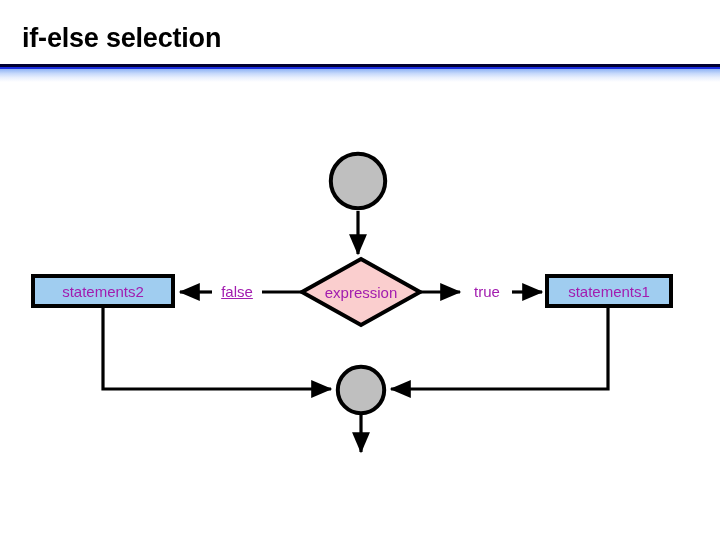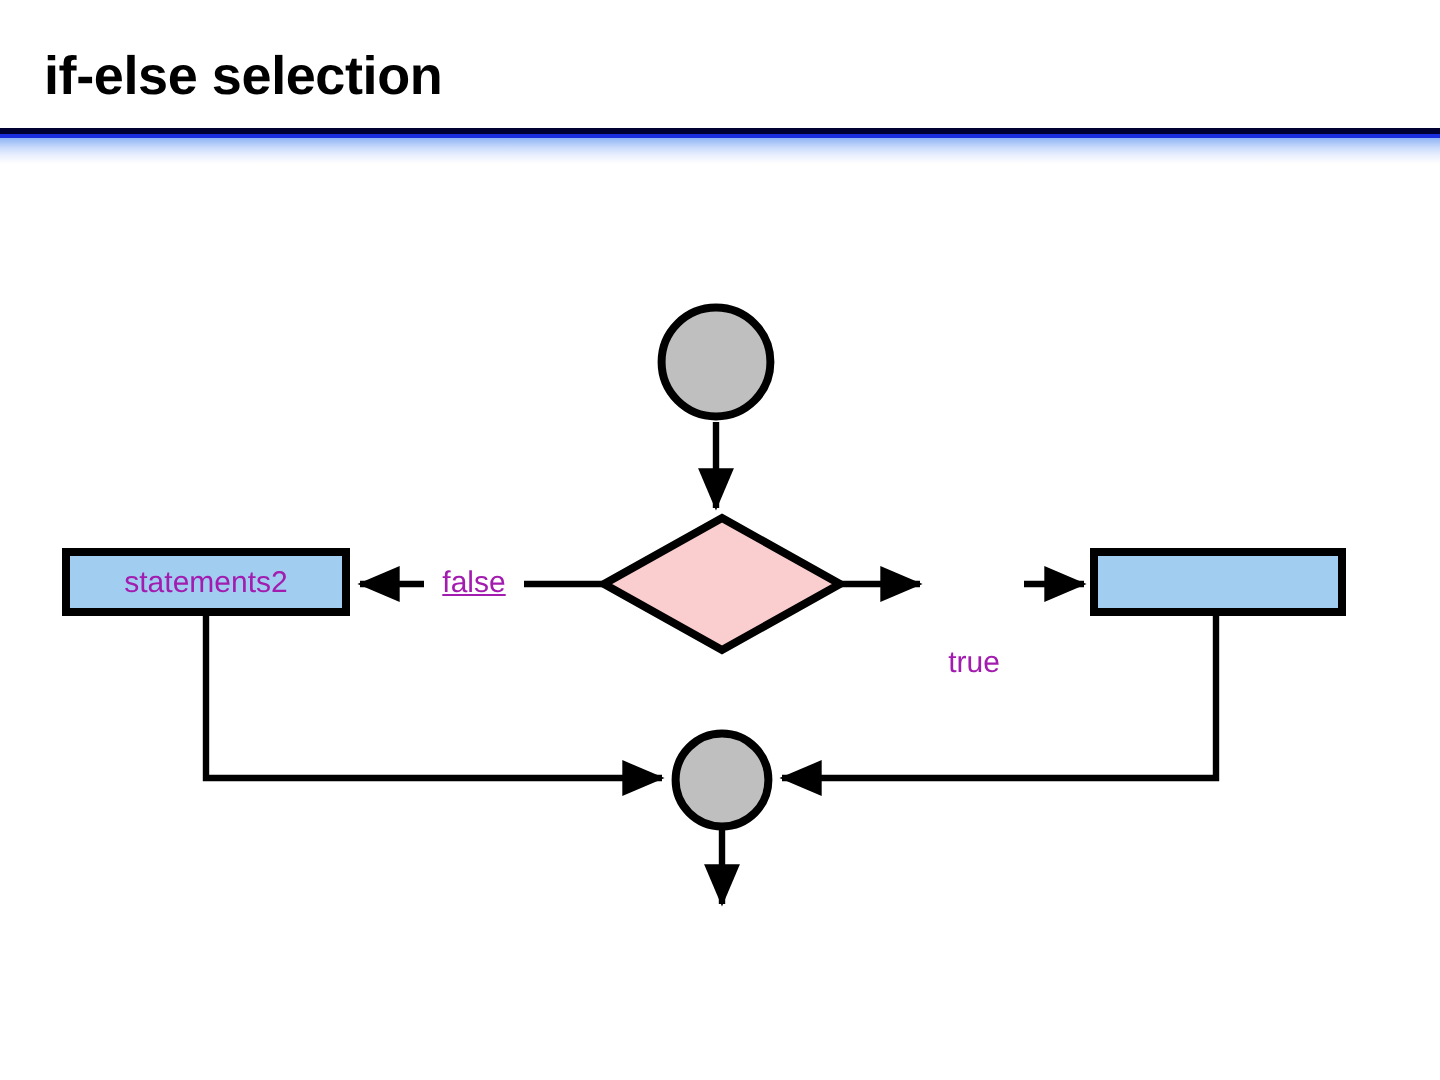--- a/index.html
+++ b/index.html
@@ -86,21 +86,21 @@
   #label-statements1 {
     left: 545px; top: 284px;  width: 128px;
   }
   #label-expression {
     left: 301px; top: 285px;  width: 120px;
   }
   #label-false {
     left: 197px; top: 284px;  width: 80px; text-decoration: underline;
   }
   #label-true {
-    left: 457px; top: 284px;  width: 60px; margin-top: 40px;
+    left: 457px; top: 284px;  width: 60px;
   }
 </style>
 </head>
 <body>
 
 <div id="slide">
 
   <div id="slide-title">if-else selection</div>
 
   <div id="title-rule">
@@ -138,19 +138,21 @@
     <rect x="33" y="276" width="140" height="30" fill="#a0cdf0" stroke="#000000" stroke-width="4"></rect>
 
     <rect x="547" y="276" width="124" height="30" fill="#a0cdf0" stroke="#000000" stroke-width="4"></rect>
 
     <circle cx="361" cy="390" r="23.2" fill="#bfbfbf" stroke="#000000" stroke-width="4"></circle>
 
   </svg>
 
   <div class="node-label" id="label-statements2">statements2</div>
 
+  <div class="node-label" id="label-expression">expression</div>
 
+  <div class="node-label" id="label-statements1">statements1</div>
 
   <div class="node-label" id="label-false">false</div>
 
   <div class="node-label" id="label-true">true</div>
 
 </div>
 
 </body></html>

